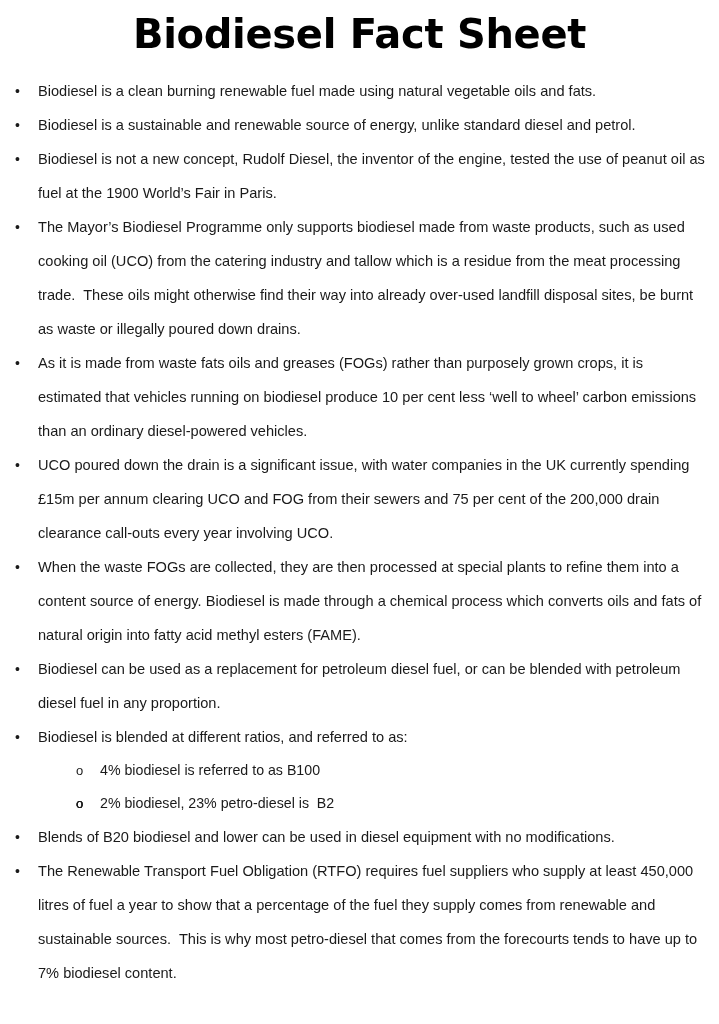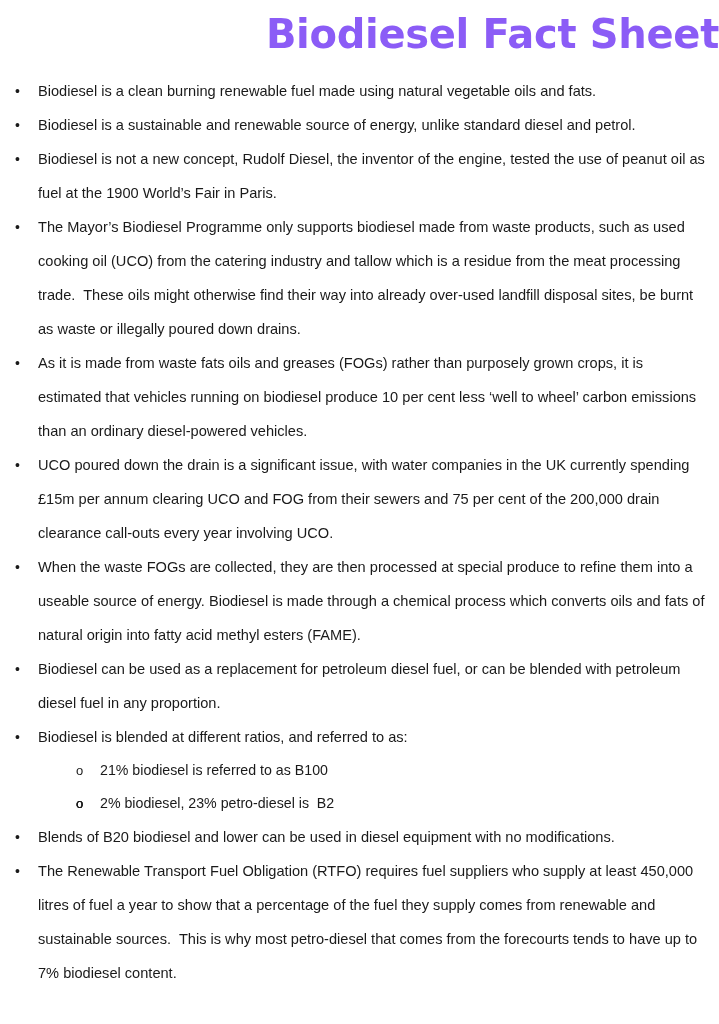--- a/index.html
+++ b/index.html
@@ -21,27 +21,27 @@
     width: 719px;
     height: 1024px;
     box-sizing: border-box;
     padding: 0;
     position: relative;
     background: #ffffff;
   }
 
   
   .doc-title {
-    text-align: right;
+    text-align: center;
     font-family: "DejaVu Sans", sans-serif;
     font-weight: bold;
     font-size: 40px;
     line-height: 1.0;
     letter-spacing: -0.3px;
-    color: #8b5cf6;
+    color: #000000;
     margin: 0;
     padding: 14px 0 0 0;
   }
 
   
   .bullet-list {
     margin: 0;
     padding: 0;
     list-style: none;
   }
@@ -136,34 +136,34 @@
       <li class="bullet-item">
         <span class="marker">•</span>
         <span class="text">As it is made from waste fats oils and greases (FOGs) rather than purposely grown crops, it is estimated that vehicles running on biodiesel produce 10 per cent less ‘well to wheel’ carbon emissions than an ordinary diesel-powered vehicles.</span>
       </li>
       <li class="bullet-item">
         <span class="marker">•</span>
         <span class="text">UCO poured down the drain is a significant issue, with water companies in the UK currently spending £15m per annum clearing UCO and FOG from their sewers and 75 per cent of the 200,000 drain clearance call-outs every year involving UCO.</span>
       </li>
       <li class="bullet-item">
         <span class="marker">•</span>
-        <span class="text">When the waste FOGs are collected, they are then processed at special produce to refine them into a useable source of energy. Biodiesel is made through a chemical process which converts oils and fats of natural origin into fatty acid methyl esters (FAME).</span>
+        <span class="text">When the waste FOGs are collected, they are then processed at special plants to refine them into a content source of energy. Biodiesel is made through a chemical process which converts oils and fats of natural origin into fatty acid methyl esters (FAME).</span>
       </li>
       <li class="bullet-item">
         <span class="marker">•</span>
         <span class="text">Biodiesel can be used as a replacement for petroleum diesel fuel, or can be blended with petroleum diesel fuel in any proportion.</span>
       </li>
       <li class="bullet-item">
         <span class="marker">•</span>
         <span class="text">Biodiesel is blended at different ratios, and referred to as:</span>
       </li>
       <ul class="sub-list">
         <li class="sub-item">
           <span class="marker-o">o</span>
-          <span class="text">21% biodiesel is referred to as B100</span>
+          <span class="text">4% biodiesel is referred to as B100</span>
         </li>
         <li class="sub-item">
           <span class="marker-o">o</span>
         </li>
         <li class="sub-item">
           <span class="marker-o">o</span>
         </li>
         <li class="sub-item">
           <span class="marker-o">o</span>
           <span class="text">2% biodiesel, 23% petro-diesel is  B2</span>

